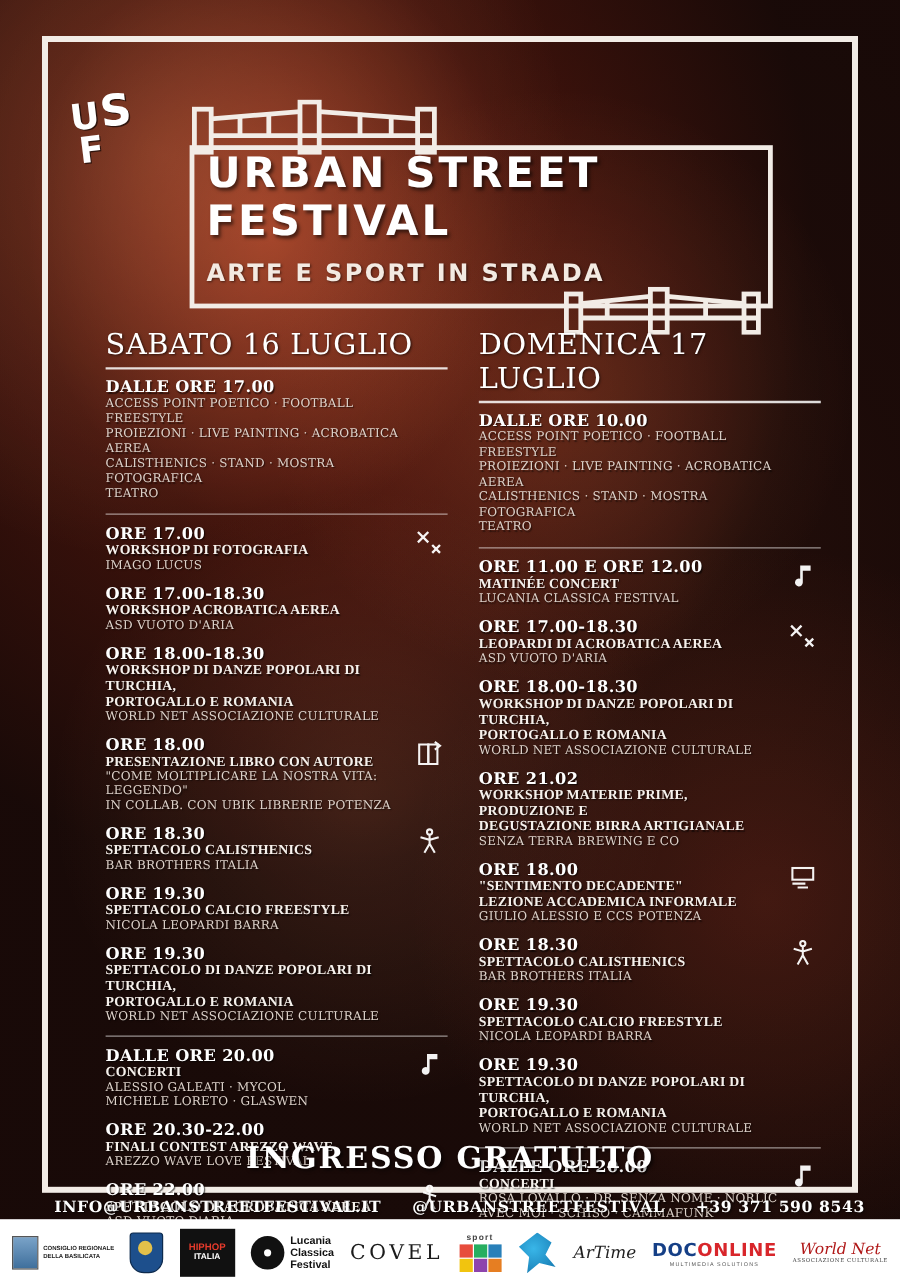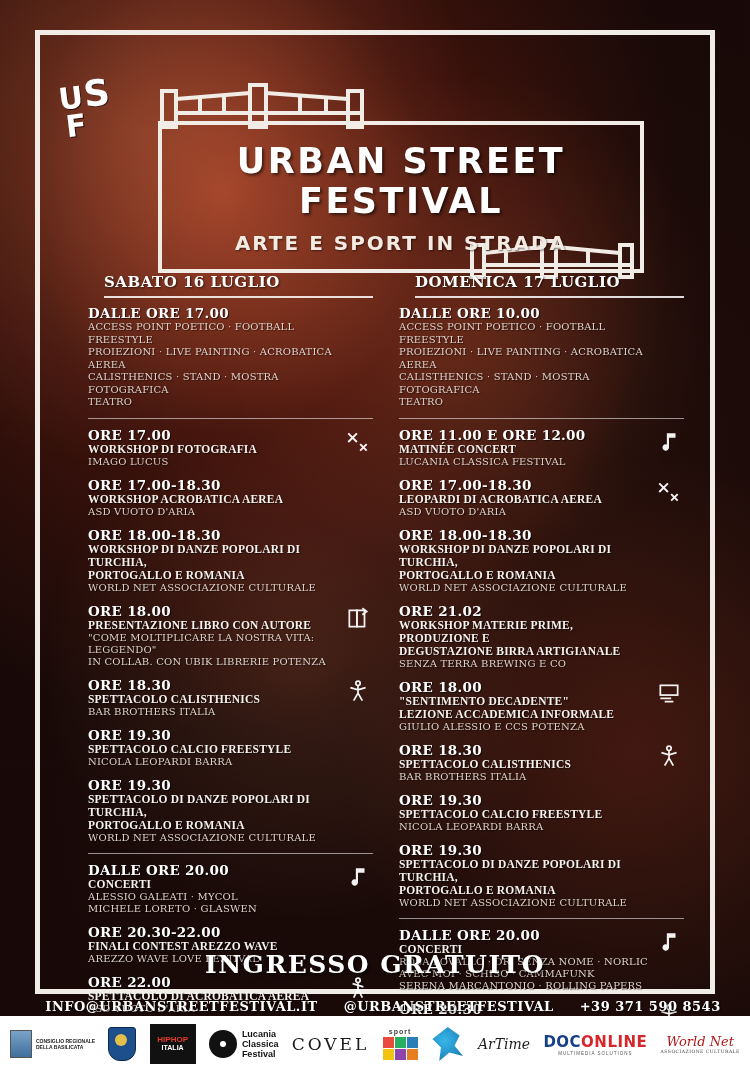--- a/index.html
+++ b/index.html
@@ -85,22 +85,22 @@
     width: 180px;
     height: 40px;
   }
 
   .title-box {
     position: absolute;
     left: 118px;
     top: 58px;
     right: 66px;
     border: 4px solid #f2ece6;
-    padding: 16px 10px 14px;
-    text-align: center;
+    padding: 0 10px 14px;
+    text-align: left;
   }
   .title-main {
     font-family: "DejaVu Sans", sans-serif;
     font-weight: bold;
     font-size: 35px;
     letter-spacing: 2.5px;
     color: #fff;
     text-shadow: 2px 2px 3px rgba(0,0,0,0.55);
   }
   .title-sub {
@@ -119,29 +119,28 @@
     left: 48px;
     right: 26px;
     top: 238px;
     display: flex;
     gap: 26px;
   }
   .col { width: 50%; position: relative; }
 
   .day-title {
     font-family: "DejaVu Serif", serif;
-    font-weight: bold;
-    font-size: 15px;
+    font-weight: normal;
+    font-size: 24px;
     letter-spacing: 0.5px;
     color: #fff;
     padding-bottom: 5px;
     border-bottom: 2px solid rgba(255,255,255,0.85);
     margin-bottom: 7px;
     text-shadow: 1px 1px 2px rgba(0,0,0,0.6);
-    margin-left: 16px;
   }
 
   .block { margin-bottom: 9px; position: relative; padding-right: 34px; }
   .b-time {
     font-family: "DejaVu Serif", serif;
     font-weight: bold;
     font-size: 13.5px;
     color: #ffffff;
     letter-spacing: 0.3px;
     text-shadow: 1px 1px 1px rgba(0,0,0,0.6);

